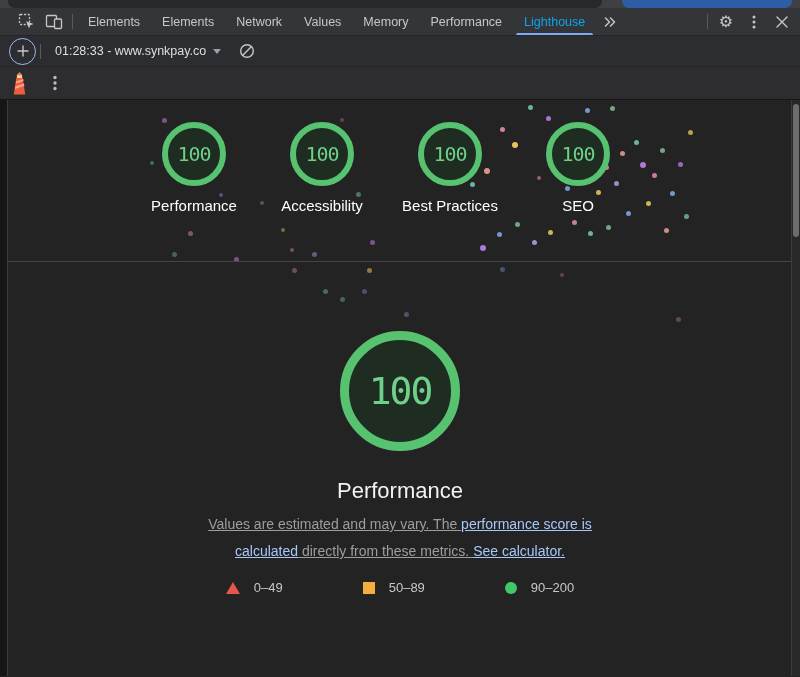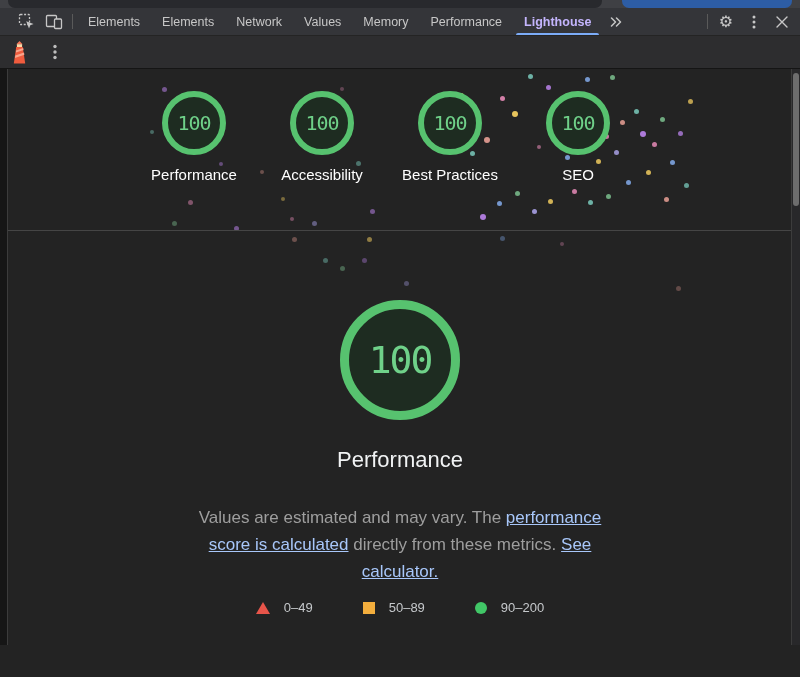--- a/index.html
+++ b/index.html
@@ -16,21 +16,21 @@
 
   
   .tabbar { height:28px; background:#343539; border-bottom:1px solid #242424;
     display:flex; align-items:stretch; padding-left:12px; }
   .icon-btn { display:flex; align-items:center; justify-content:center;
     width:28px; color:#c7c7c7; cursor:pointer; flex:none; }
   .vsep { width:1px; height:15px; background:#5a5a5a; align-self:center; margin:0 4px; flex:none; }
   .tabs { display:flex; align-items:stretch; }
   .tab { position:relative; display:flex; align-items:center; padding:0 11px;
     font-size:12.5px; color:#c7c7c7; white-space:nowrap; cursor:pointer; }
-  .tab.selected { color:#c4b5fd;font-weight:bold; }
+  .tab.selected { color:#0ea5e9; }
   .tab.selected::after { content:""; position:absolute; left:3px; right:3px; bottom:0;
     height:2px; border-radius:2px 2px 0 0; background:#7cacf8; }
   .flex-spacer { flex:1; }
 
   
   .lh-toolbar { height:31px; background:#2c2d30; border-bottom:1px solid #242424;
     display:flex; align-items:center; padding-left:9px; }
   .plus-btn { width:27px; height:27px; border-radius:50%; border:1.5px solid #9fbbec;
     background:transparent; display:flex; align-items:center; justify-content:center;
     color:#c7c7c7; cursor:pointer; flex:none; }
@@ -67,24 +67,24 @@
   .gauge-label { margin-top:9px; font-size:15px; font-weight:500; color:#ffffff;
     text-align:center; line-height:21px; }
 
   .detail { position:relative; display:flex; flex-direction:column; align-items:center; }
   .gauge-lg { margin-top:69px; width:120px; height:120px; border-radius:50%;
     border:9px solid #57c26f; background:#1e2c21;
     display:flex; align-items:center; justify-content:center; }
   .gauge-lg .num { font-family:"DejaVu Sans Mono", monospace; font-size:38px;
     color:#6fd189; letter-spacing:-2px; }
   .detail-title { margin-top:27px; font-size:22px; font-weight:500; color:#f1f3f4; }
-  .detail-note { margin-top:31px; width:442px; text-align:center; font-size:17px;
-    line-height:27px; color:#9e9e9e; }
+  .detail-note { margin-top:7px; width:442px; text-align:center; font-size:14px;
+    line-height:27px; color:#9e9e9e;text-decoration:underline; }
   .detail-note a { color:#a8c7fa; text-decoration:underline; cursor:pointer; }
-  .legend { margin-top:15px; display:flex; gap:50px; align-items:center; }
+  .legend { margin-top:15px; display:flex; gap:80px; align-items:center; }
   .legend-item { display:flex; align-items:center; gap:14px; }
   .legend-item .lbl { font-size:13px; color:#c5c8cb; }
   .shape-triangle { width:0; height:0; border-left:7px solid transparent;
     border-right:7px solid transparent; border-bottom:12px solid #e8554a; }
   .shape-square { width:12px; height:12px; background:#f3ae3d; }
   .shape-circle { width:12px; height:12px; border-radius:50%; background:#41c767; }
 
   svg { display:block; }
 </style>
 </head>
@@ -135,20 +135,40 @@
           <circle cx="2" cy="12" r="1.5" fill="#c7c7c7"></circle>
       </svg>
     </div>
     <div class="icon-btn" style="margin-right:4px;">
       <svg width="12" height="12" viewBox="0 0 12 12">
         <path d="M1 1 L11 11 M11 1 L1 11" stroke="#c7c7c7" stroke-width="1.4" stroke-linecap="round"></path>
       </svg>
     </div>
   </div>
 
+  <div class="lh-toolbar">
+    <button class="plus-btn">
+      <svg width="12" height="12" viewBox="0 0 12 12">
+        <path d="M6 1 V11 M1 6 H11" stroke="#c7c7c7" stroke-width="1.4" stroke-linecap="round"></path>
+      </svg>
+    </button>
+    <div class="vsep"></div>
+    <div class="run-select">
+      <span class="run-label">01:28:33 - www.synkpay.co</span>
+      <svg width="8" height="5" viewBox="0 0 8 5">
+        <path d="M0 0 L8 0 L4 5 Z" fill="#9aa0a6"></path>
+      </svg>
+    </div>
+    <div class="icon-btn" style="margin-left:6px;">
+      <svg width="16" height="16" viewBox="0 0 16 16">
+        <circle cx="8" cy="8" r="6.3" fill="none" stroke="#c7c7c7" stroke-width="1.4"></circle>
+        <path d="M3.6 12.4 L12.4 3.6" stroke="#c7c7c7" stroke-width="1.4"></path>
+      </svg>
+    </div>
+  </div>
 
   <div class="url-row">
     <svg width="19" height="23" viewBox="0 0 19 23">
       <path d="M9.5 0 L12.6 3.2 L6.4 3.2 Z" fill="#f5795b"></path>
       <rect x="6.9" y="3.2" width="5.2" height="2.8" fill="#fcd9a8"></rect>
       <path d="M6.2 6 H12.8 L15.2 22.5 H3.8 Z" fill="#f05c3e"></path>
       <path d="M6 9.4 L13.2 6.9 L13.5 9 L6 11.6 Z" fill="#f9a58c"></path>
       <path d="M5.3 14.6 L14 11.5 L14.4 13.7 L5 16.9 Z" fill="#f9a58c"></path>
     </svg>
     <div class="icon-btn">

